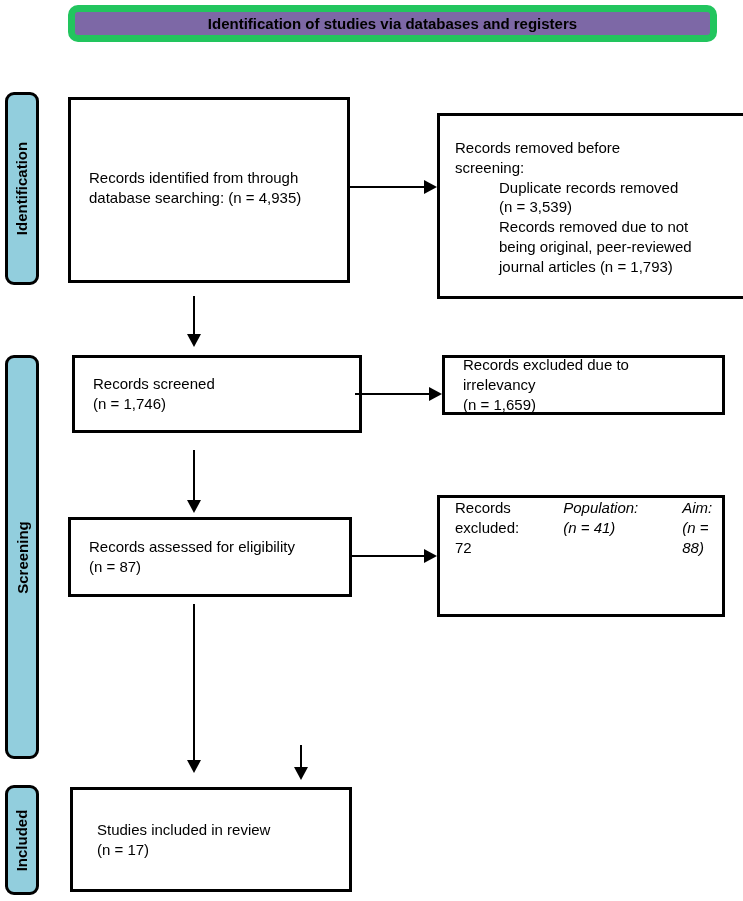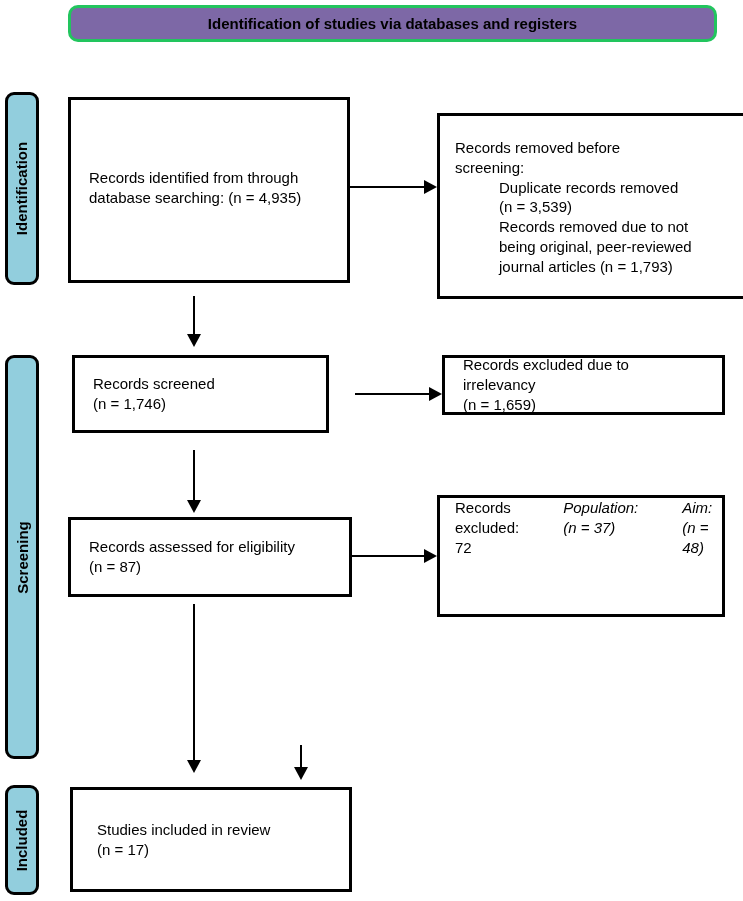--- a/index.html
+++ b/index.html
@@ -11,21 +11,21 @@
     font-family: "Liberation Sans", sans-serif;
     color: #000000;
     overflow: hidden;
   }
   
   .header-banner {
     position: absolute;
     left: 68px; top: 5px;
     width: 649px; height: 37px;
     background: #7D68A6;
-    border: 3px solid #22c55e;
+    border: 7px solid #22c55e;
     border-radius: 10px;
     box-sizing: border-box;
     display: flex; align-items: center; justify-content: center;
     font-size: 15px; font-weight: bold;
   }
   
   .stage {
     position: absolute;
     left: 5px; width: 34px;
     background: #92CEDD;
@@ -48,21 +48,21 @@
     background: #ffffff;
     border: 3px solid #000000;
     box-sizing: border-box;
     font-size: 15px;
     line-height: 1.32;
   }
   .fbox .txt { white-space: pre-line; }
   .vcenter { display: flex; align-items: center; }
   .box-identified  { left: 68px;  top: 97px;  width: 282px; height: 186px; padding: 0 8px 4px 18px; }
   .box-removed     { left: 437px; top: 113px;  width: 344px; height: 186px; padding: 22px 6px 0 15px; }
-  .box-screened    { left: 72px;  top: 355px; width: 257px; height: 78px;  padding: 0 8px 0 18px; }
+  .box-screened    { left: 72px;  top: 355px; width: 290px; height: 78px;  padding: 0 8px 0 18px; }
   .box-irrelevancy { left: 442px; top: 355px; width: 283px; height: 60px;  padding: 0 8px 0 18px; }
   .box-assessed    { left: 68px;  top: 517px; width: 284px; height: 80px;  padding: 0 8px 0 18px; align-items: center; }
   .box-excluded    { left: 437px; top: 495px; width: 288px; height: 122px; padding: 0 6px 0 15px; flex-direction: row; justify-content: center; align-items: flex-start; }
   .box-citations   { left: 218px; top: 638px; width: 185px; height: 100px; padding: 10px 4px 0 14px; }
   .box-included    { left: 70px;  top: 787px; width: 282px; height: 105px; padding: 0 8px 0 24px; }
   .indent { margin-left: 44px; white-space: pre-line; }
   .italic { font-style: italic; }
   
   .aline-h { position: absolute; height: 2px; background: #000000; }
   .aline-v { position: absolute; width: 2px;  background: #000000; }
@@ -124,22 +124,22 @@
 (n = 1,659)</div>
   </div>
 
   <div class="fbox vcenter box-assessed">
     <div class="txt">Records assessed for eligibility
 (n = 87)</div>
   </div>
 
   <div class="fbox vcenter box-excluded">
     <div class="txt">Records excluded: 72</div>
-    <div class="indent italic">Population: (n = 37)</div>
-    <div class="indent italic">Aim: (n = 48)</div>
+    <div class="indent italic">Population: (n = 41)</div>
+    <div class="indent italic">Aim: (n = 88)</div>
   </div>
 
 
   <div class="fbox vcenter box-included">
     <div class="txt">Studies included in review
 (n = 17)</div>
   </div>
 
   <div class="aline-h" style="left:350px; top:186px; width:76px;"></div>
   <div class="ahead-right" style="left:424px; top:180px;"></div>

